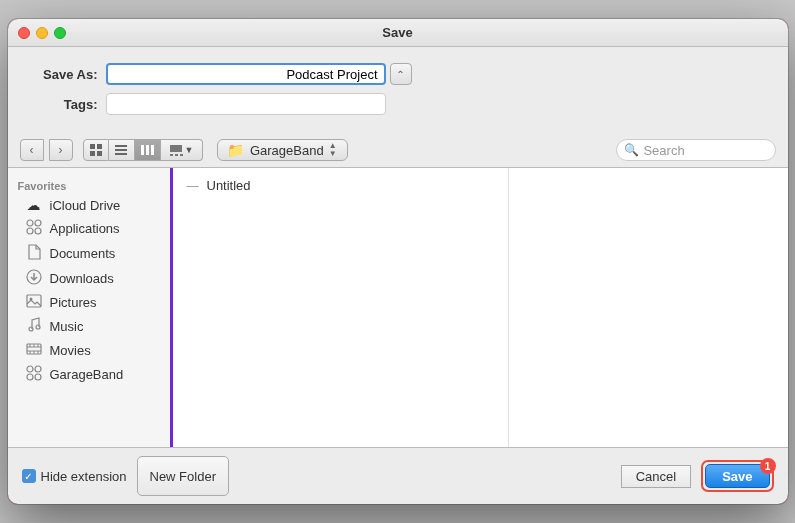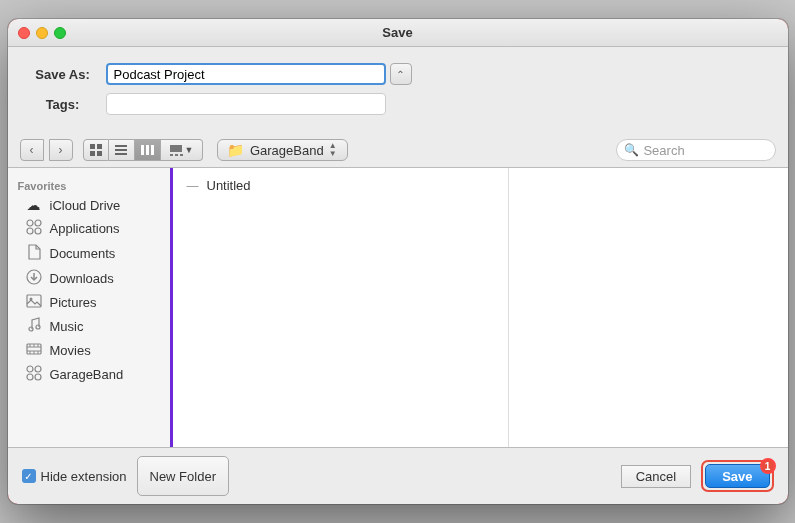--- a/index.html
+++ b/index.html
@@ -58,34 +58,35 @@
     }
     .form-row {
       display: flex;
       align-items: center;
       margin-bottom: 8px;
     }
     .form-label {
       font-size: 13px;
       font-weight: 600;
       color: #333;
-      text-align: center;
+      text-align: right;
       min-width: 70px;
       margin-right: 8px;
     }
     .save-as-input {
       flex: 1;
       height: 22px;
       border: 2px solid #4a90d9;
       border-radius: 4px;
       padding: 0 6px;
       font-size: 13px;
       background: white;
       outline: none;
       max-width: 280px;
+      text-align: right;
     }
     .chevron-btn {
       width: 22px;
       height: 22px;
       background: linear-gradient(to bottom, #f5f5f5, #e0e0e0);
       border: 1px solid #aaa;
       border-radius: 4px;
       margin-left: 4px;
       cursor: pointer;
       display: flex;

